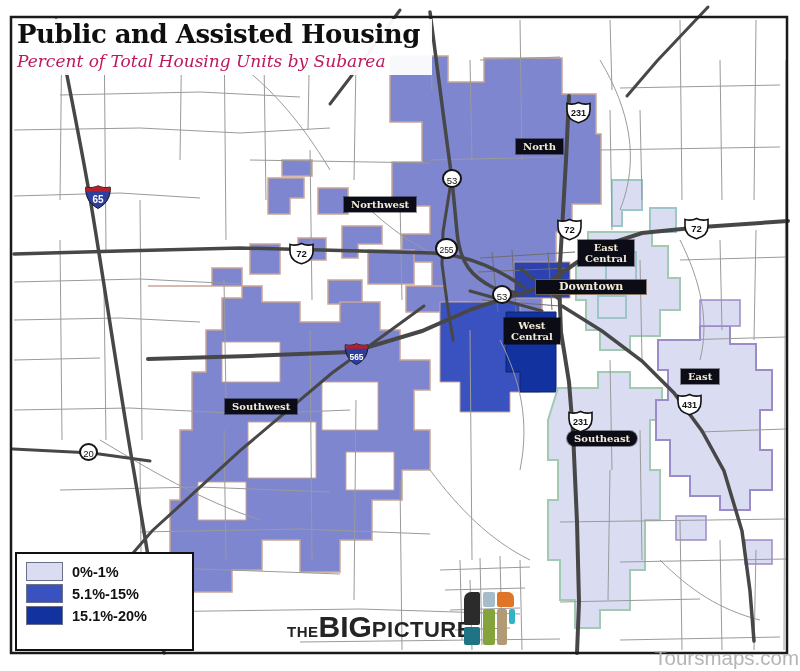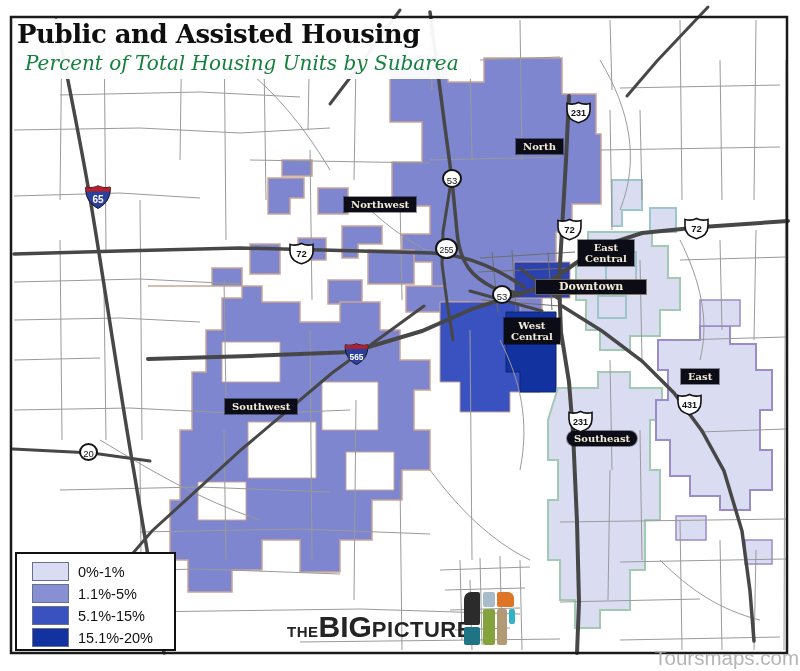--- a/index.html
+++ b/index.html
@@ -8,39 +8,39 @@
   svg text{font-family:"Liberation Sans",sans-serif;}
 
   .map-svg{position:absolute;left:0;top:0;z-index:1;}
 
   
   .title-block{position:absolute;left:13px;top:19px;z-index:6;background:rgba(255,255,255,.95);
                padding:2px 12px 4px 4px;}
   .title-block h1{margin:0;font-family:"DejaVu Serif","Liberation Serif",serif;font-weight:700;
                   font-size:26px;line-height:1.05;color:#0f0f0f;letter-spacing:-.5px;}
   .subtitle{font-family:"DejaVu Serif","Liberation Serif",serif;font-style:italic;
-            font-size:20px;color:#15803d;margin-top:3px;margin-left:8px;}
+            font-size:17px;color:#be185d;margin-top:3px;}
 
   
   .arealabel{position:absolute;z-index:6;background:#0c0c16;color:#f2ebd7;
              font-family:"DejaVu Serif","Liberation Serif",serif;font-weight:700;
              font-size:10px;line-height:1.12;text-align:center;padding:2px 7px;
              box-shadow:0 0 0 1px rgba(0,0,0,.4);}
   .arealabel.small{font-size:11px;padding:1px 23px;box-shadow:0 0 0 1px rgba(120,100,70,.8);}
   .arealabel .ln{display:block;}
 
   
   .shield{position:absolute;z-index:7;display:flex;align-items:flex-start;justify-content:center;}
   .circle-shield{background:#fff;border:2px solid #141414;border-radius:50%;
                  color:#141414;font-weight:normal;font-size:9.5px;width:20px;height:19px;
                  line-height:19px;text-align:center;box-sizing:border-box;}
 
   
-  .legend{position:absolute;left:15px;top:552px;width:161px;height:99px;z-index:6;
-          background:#fff;border:2px solid #111;box-sizing:border-box;padding:7px 0 0 15px;}
+  .legend{position:absolute;left:15px;top:552px;width:179px;height:99px;z-index:6;
+          background:#fff;border:2px solid #111;box-sizing:border-box;padding:7px 0 0 9px;font-weight:bold;}
   .legend-row{display:flex;align-items:center;height:21px;margin-bottom:1px;}
   .legend-swatch{width:35px;height:17px;border:1px solid #6a6f8a;margin-right:9px;flex:0 0 auto;}
   .sw0{background:#dadcf2;} .sw1{background:#8890d4;} .sw2{background:#3a52c0;} .sw3{background:#12329f;}
   .legend-label{font-size:14.5px;color:#111;}
 
   
   .logo-text{position:absolute;left:287px;top:610px;z-index:6;display:flex;align-items:baseline;
              color:#242424;white-space:nowrap;}
   .logo-text .t1{font-size:15px;font-weight:bold;letter-spacing:.5px;}
   .logo-text .t2{font-size:30px;font-weight:bold;}
@@ -242,24 +242,20 @@
 <div class="shield circle-shield" style="left:79px;top:443px;width:19px;height:18px;line-height:18px;">
   <span>20</span>
 </div>
 
 <div class="legend">
   <div class="legend-row">
     <span class="legend-swatch sw0"></span>
     <span class="legend-label">0%-1%</span>
   </div>
   <div class="legend-row">
-    <span class="legend-swatch sw1"></span>
-    <span class="legend-label">1.1%-5%</span>
-  </div>
-  <div class="legend-row">
     <span class="legend-swatch sw2"></span>
     <span class="legend-label">5.1%-15%</span>
   </div>
   <div class="legend-row">
     <span class="legend-swatch sw3"></span>
     <span class="legend-label">15.1%-20%</span>
   </div>
 </div>
 
 <div class="logo-text">

